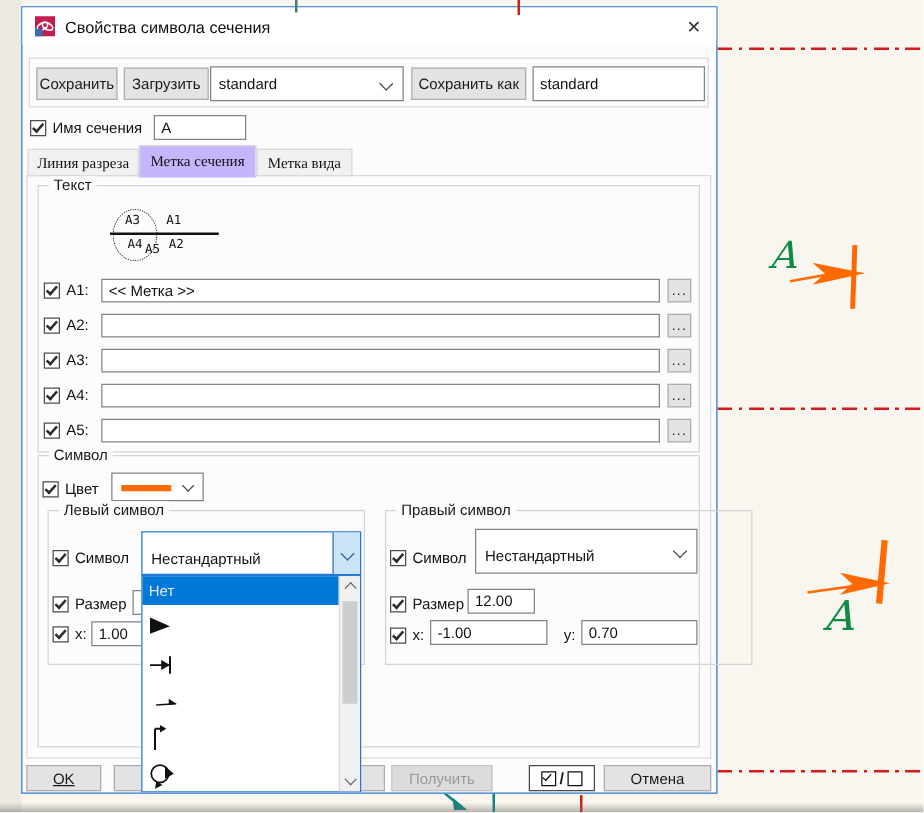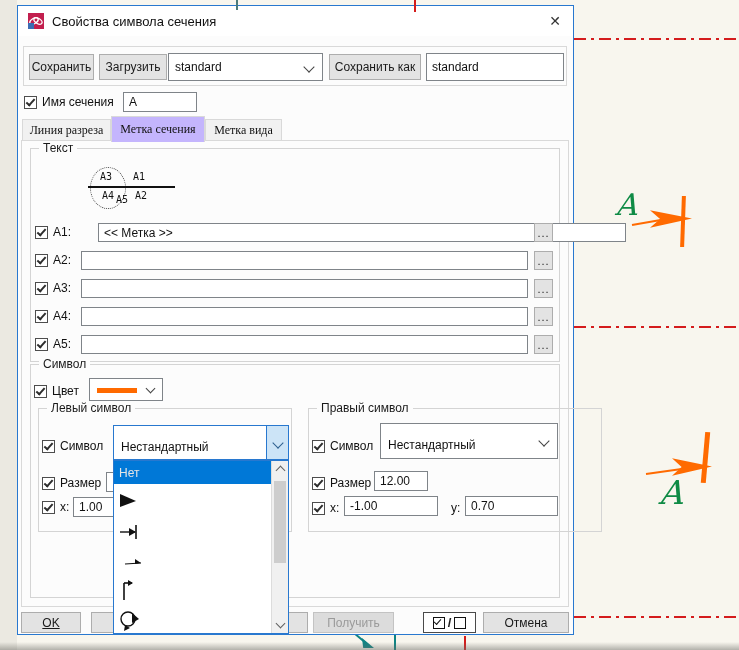--- a/index.html
+++ b/index.html
@@ -119,21 +119,21 @@
     <span class="diagram-txt" style="left:55px;top:188px;margin-left:43px;">A5</span>
     <div class="abs" style="left:72px;top:161px;width:34px;height:40px;border:1px dotted #444;border-radius:50%;"></div>
     <span class="diagram-txt" style="left:82px;top:165px;">A3</span>
     <span class="diagram-txt" style="left:84px;top:184px;">A4</span>
     <span class="diagram-txt" style="left:115px;top:165px;">A1</span>
     <span class="diagram-txt" style="left:117px;top:184px;">A2</span>
     <div class="abs" style="left:70px;top:180px;width:87px;height:1.5px;background:#111;"></div>
 
     <span class="cb ck" style="left:17px;top:220px;"></span>
     <span class="lbl" style="left:35px;top:219px;">A1:</span>
-    <div class="field" style="left:63px;top:217px;width:528px;height:19px;margin-left:17px;">&lt;&lt; Метка &gt;&gt;</div>
+    <div class="field" style="left:63px;top:217px;width:447px;height:19px;">&lt;&lt; Метка &gt;&gt;</div>
     <div class="btn dots-btn" style="left:516px;top:217px;width:19px;height:19px;">...</div>
 
     <span class="cb ck" style="left:17px;top:248px;"></span>
     <span class="lbl" style="left:35px;top:247px;">A2:</span>
     <div class="field" style="left:63px;top:245px;width:447px;height:19px;"></div>
     <div class="btn dots-btn" style="left:516px;top:245px;width:19px;height:19px;">...</div>
 
     <span class="cb ck" style="left:17px;top:276px;"></span>
     <span class="lbl" style="left:35px;top:275px;">A3:</span>
     <div class="field" style="left:63px;top:273px;width:447px;height:19px;"></div>

